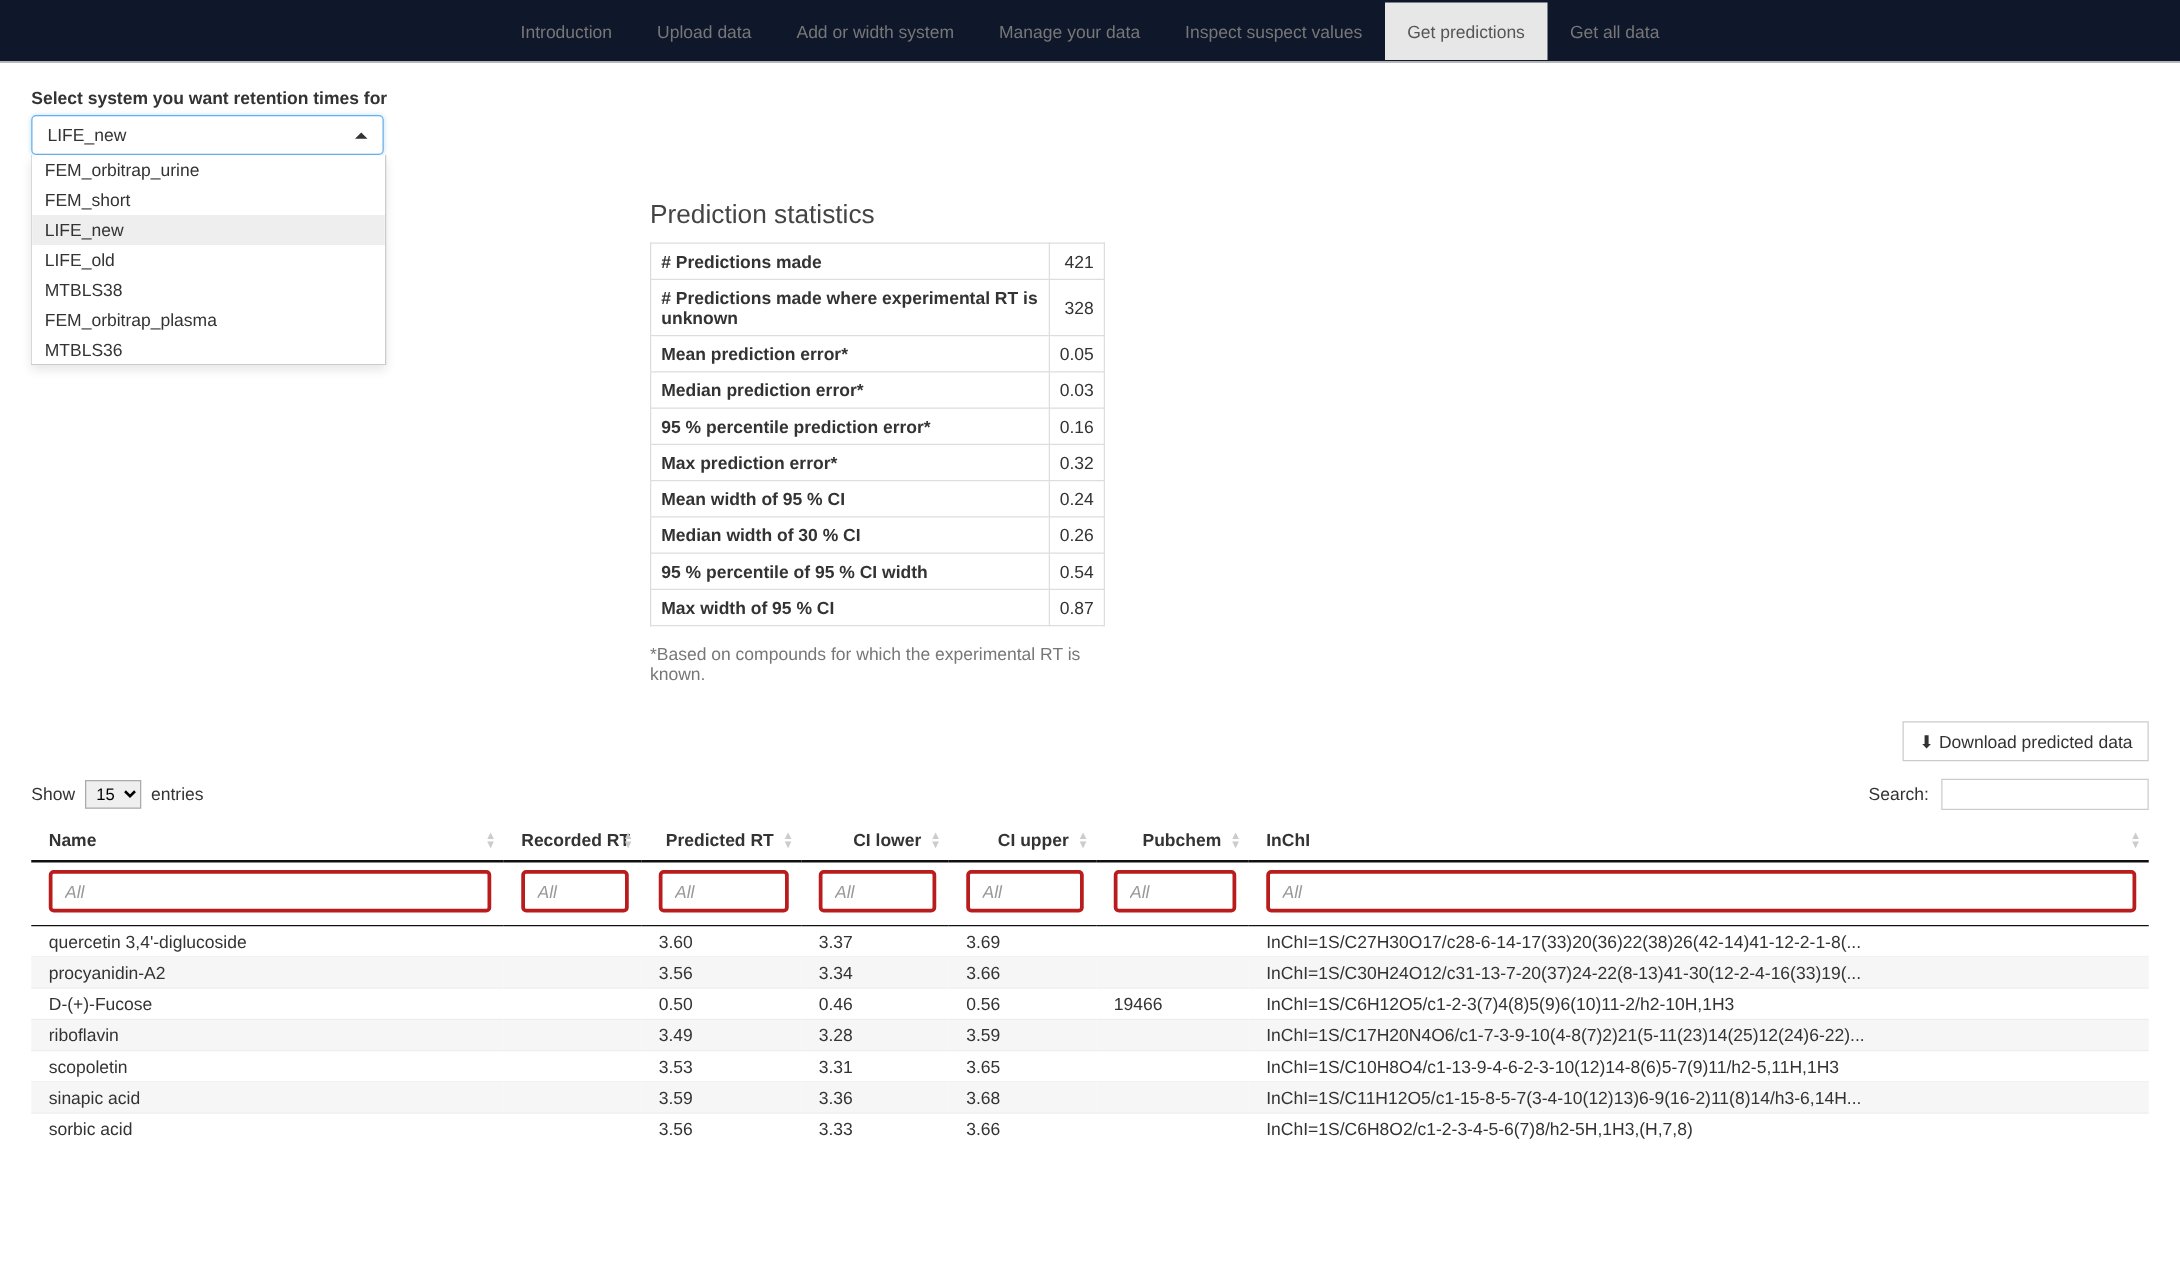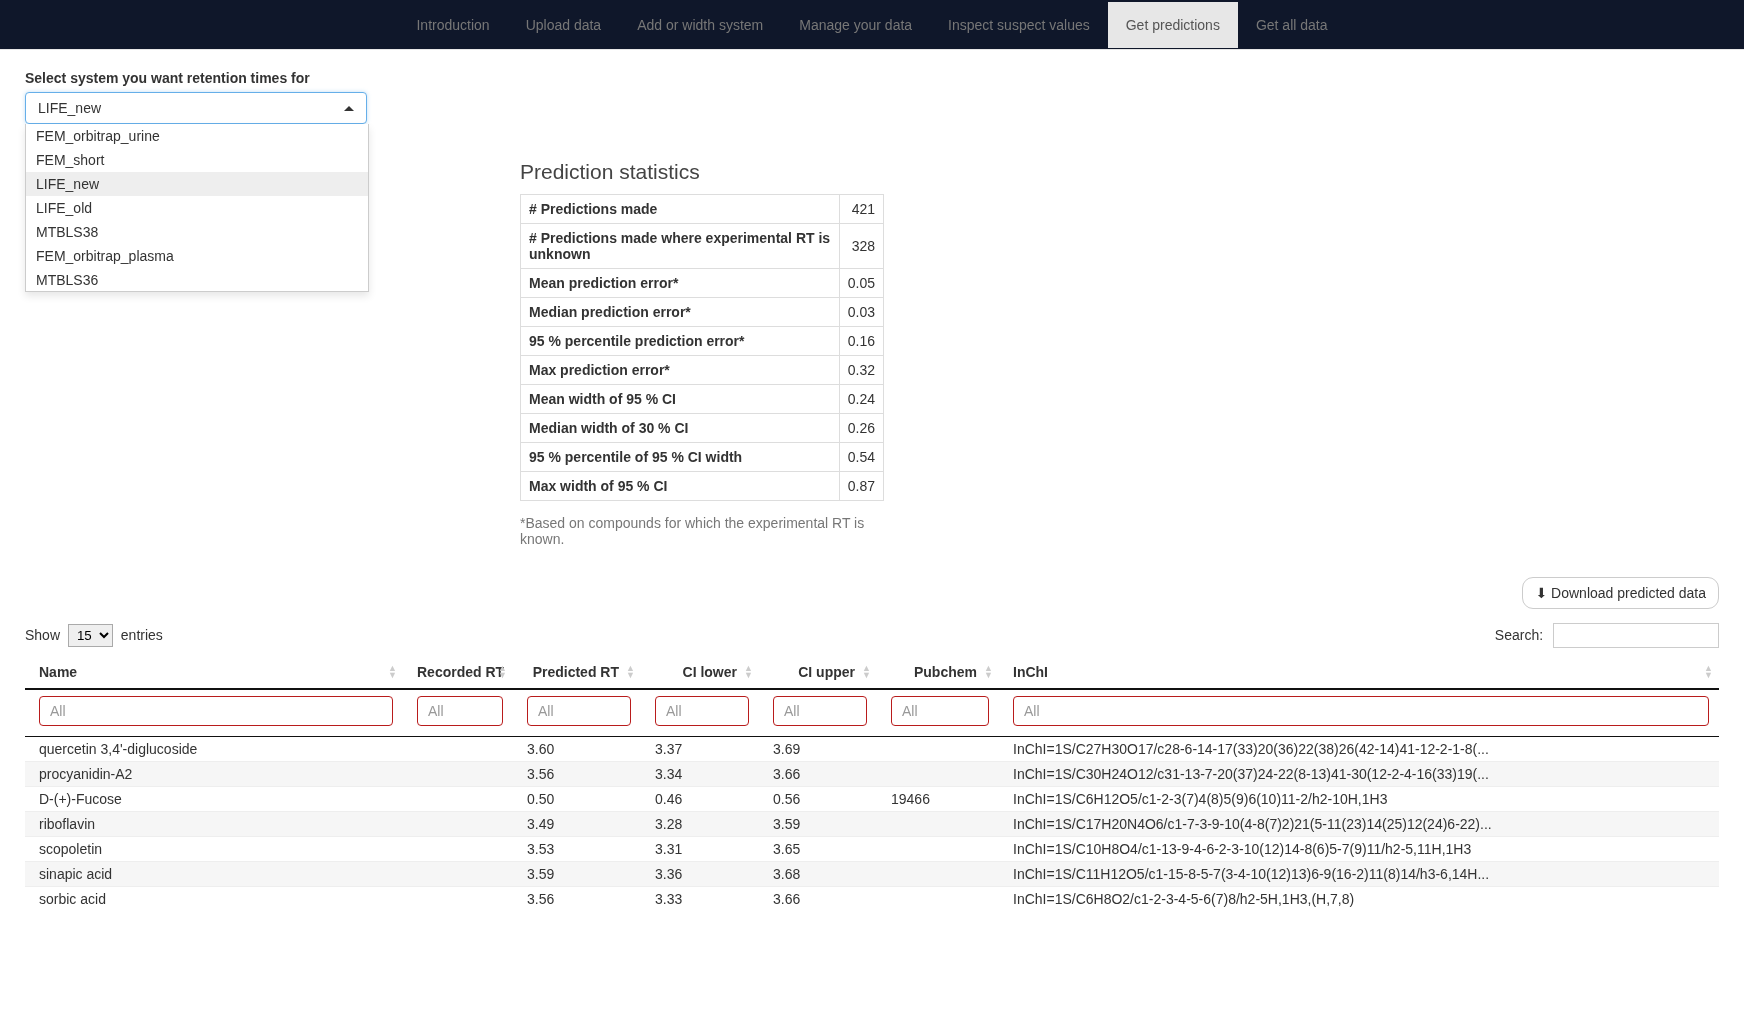--- a/index.html
+++ b/index.html
@@ -3,47 +3,47 @@
 <meta charset="utf-8">
 <style>
 * { box-sizing: border-box; margin: 0; padding: 0; }
 body { font-family: "Helvetica Neue", Helvetica, Arial, sans-serif; font-size: 14px; color: #333; background: #fff; }
 .navbar { background: #0f172a; border-bottom: 1px solid #e7e7e7; height: 50px; display: flex; align-items: center; justify-content: center; }
 .nav-tabs { display: flex; list-style: none; }
 .nav-tabs li { padding: 15px 18px; color: #777; cursor: pointer; font-size: 14px; }
 .nav-tabs li.active { background: #e7e7e7; color: #555; }
 .container { padding: 20px 25px; position: relative; }
 .form-label { font-weight: bold; font-size: 14px; margin-bottom: 6px; display: block; }
-.select-wrap { position: relative; width: 342px; }
+.select-wrap { position: relative; width: 282px; }
 .select-control { border: 1px solid #66afe9; border-radius: 4px; padding: 7px 12px; background: #fff; cursor: pointer; display: flex; justify-content: space-between; align-items: center; box-shadow: 0 0 4px rgba(102,175,233,0.4); }
 .select-control .caret { width: 0; height: 0; border-left: 5px solid transparent; border-right: 5px solid transparent; border-bottom: 5px solid #333; }
 .dropdown { position: absolute; top: 100%; left: 0; right: -2px; border: 1px solid #ccc; border-top: none; background: #fff; z-index: 1000; max-height: 168px; overflow-y: scroll; box-shadow: 0 4px 8px rgba(0,0,0,0.1); }
 .dropdown-item { padding: 4px 10px; cursor: pointer; font-size: 14px; }
 .dropdown-item.highlighted { background: #eee; }
 .dropdown::-webkit-scrollbar { width: 16px; }
 .dropdown::-webkit-scrollbar-track { background: #f1f1f1; }
 .dropdown::-webkit-scrollbar-thumb { background: #c1c1c1; border: 2px solid #f1f1f1; border-radius: 2px; }
 .stats-section { margin-left: 495px; margin-top: 36px; width: 364px; }
 .stats-title { font-size: 21px; font-weight: normal; color: #444; margin-bottom: 10px; }
 .stats-table { border: 1px solid #ddd; border-collapse: collapse; width: 100%; }
 .stats-table td { border: 1px solid #ddd; padding: 6px 8px; font-size: 14px; }
 .stats-table td:first-child { font-weight: bold; }
 .stats-table td:last-child { text-align: right; width: 44px; }
 .stats-note { color: #777; font-size: 14px; margin-top: 14px; }
 .download-row { text-align: right; margin-top: 30px; padding-right: 0; }
-.btn { display: inline-block; border: 1px solid #ccc; border-radius: 11px; padding: 7px 12px; background: #fff; cursor: pointer; font-size: 14px; color: #333; }
+.btn { display: inline-block; border: 1px solid #ccc; border-radius: 0; padding: 7px 12px; background: #fff; cursor: pointer; font-size: 14px; color: #333; }
 .table-controls { display: flex; justify-content: space-between; align-items: center; margin-top: 14px; font-size: 14px; }
 .length-select { border: 1px solid #aaa; padding: 2px 4px; margin: 0 4px; }
 .search-input { border: 1px solid #ccc; padding: 4px 8px; width: 166px; margin-left: 6px; }
 .data-table { width: 100%; border-collapse: collapse; margin-top: 8px; font-size: 14px; table-layout: fixed; }
 .data-table thead th { text-align: left; font-weight: bold; padding: 8px 10px 8px 14px; border-bottom: 2px solid #111; position: relative; white-space: nowrap; }
 .data-table thead th.num { text-align: right; padding-right: 22px; }
 .data-table thead th .sort-icons { position: absolute; right: 6px; top: 50%; transform: translateY(-50%); color: #ccc; font-size: 9px; line-height: 7px; }
 .filter-row td { padding: 6px 10px 10px 14px; border-bottom: 1px solid #111; }
-.filter-input { width: 100%; border: 1px solid #b91c1c; border-radius: 4px; padding: 6px 10px; font-size: 14px; color: #6d28d9; }
+.filter-input { width: 100%; border: 3px solid #b91c1c; border-radius: 4px; padding: 6px 10px; font-size: 14px; color: #6d28d9; font-style: italic; }
 .filter-input::placeholder { color: #999; }
 .data-table tbody tr:nth-child(even) { background: #f6f6f6; }
 .data-table tbody td { padding: 4px 14px; border-top: 1px solid #eee; white-space: nowrap; overflow: hidden; text-overflow: ellipsis; }
 .data-table tbody td.num { text-align: left; padding-right: 22px; }
 .col-name { width: 378px; }
 .col-rec { width: 110px; }
 .col-pred { width: 128px; }
 .col-cil { width: 118px; }
 .col-ciu { width: 118px; }
 .col-pub { width: 122px; }

